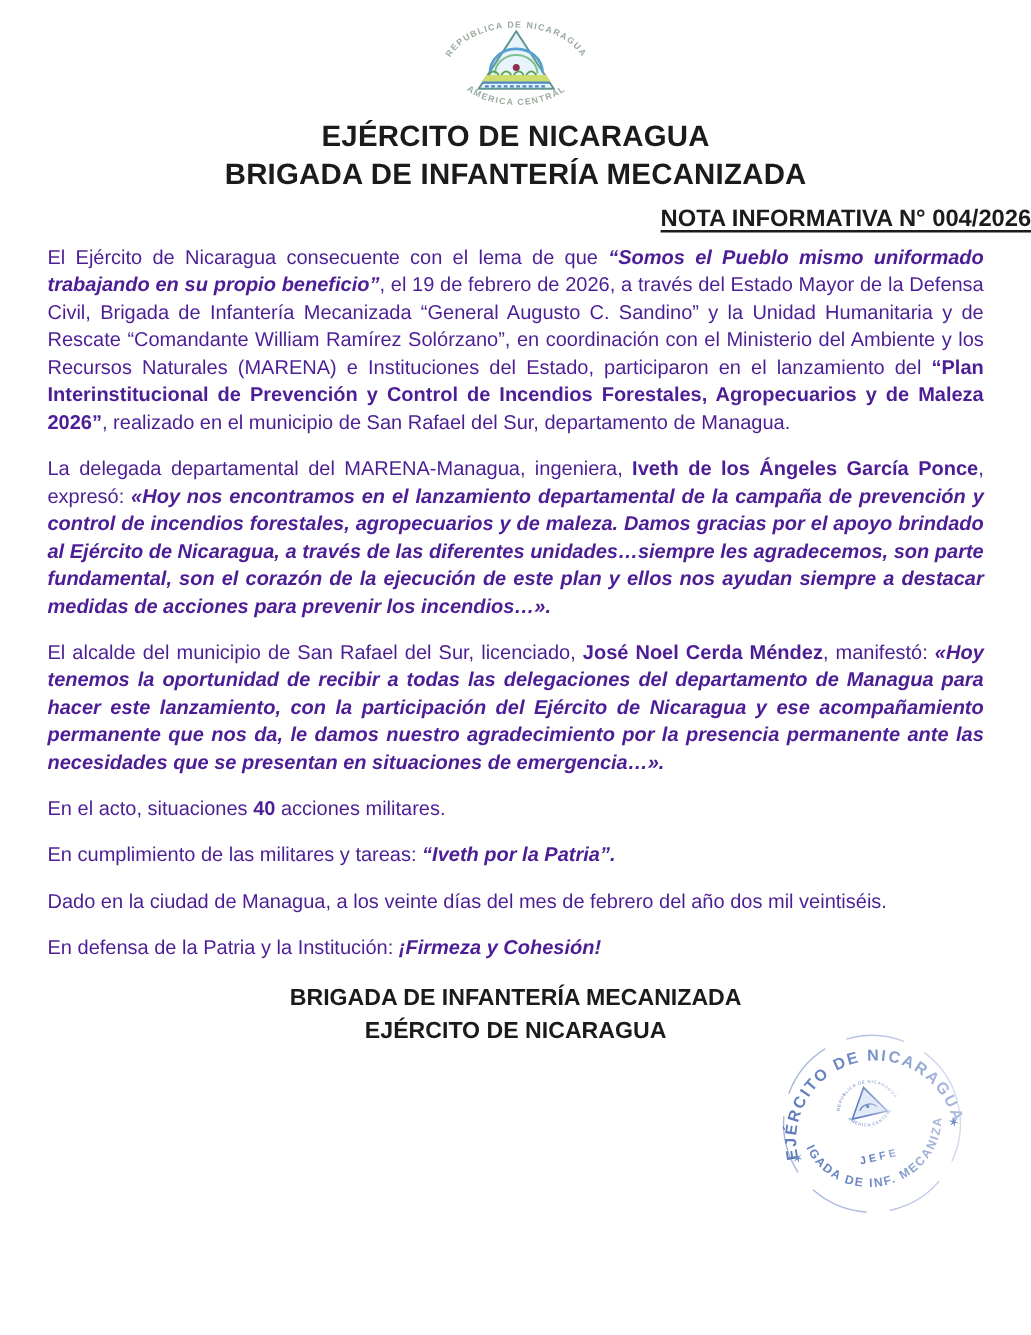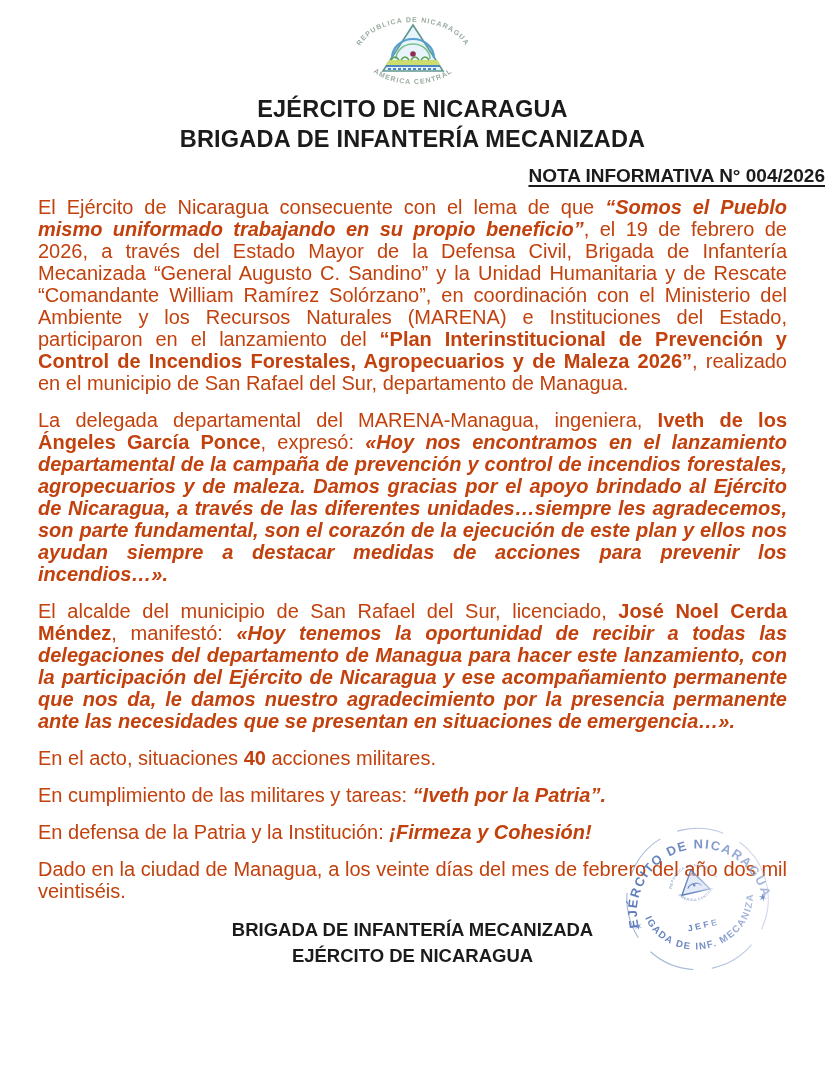--- a/index.html
+++ b/index.html
@@ -40,24 +40,24 @@
   .subject {
     margin: 10px 46px 0;
     text-align: center;
     font-weight: bold;
     font-size: 18.5px;
     line-height: 27px;
     color: #1b1b1b;
   }
   .doc-body {
     margin: 8px 38px 0;
-    font-size: 20px;
+    font-size: 16px;
     line-height: 22px;
     text-align: justify;
-    color: #c2410c;
+    color: #4c1d95;
   }
   .doc-body p { margin: 0 0 15px; }
   .doc-body .b  { font-weight: bold; }
   .doc-body .bi { font-weight: bold; font-style: italic; }
 
   .footer-block {
     margin-top: 15px;
     text-align: center;
     font-weight: bold;
     font-size: 18.5px;
@@ -119,22 +119,22 @@
     <span>NOTA INFORMATIVA N° 004/2026</span>
   </div>
 
 
   <div class="doc-body">
       <p><span>El Ejército de Nicaragua consecuente con el lema de que </span><span class="bi">“Somos el Pueblo mismo uniformado trabajando en su propio beneficio”</span><span>, el 19 de febrero de 2026, a través del Estado Mayor de la Defensa Civil, Brigada de Infantería Mecanizada “General Augusto C. Sandino” y la Unidad Humanitaria y de Rescate “Comandante William Ramírez Solórzano”, en coordinación con el Ministerio del Ambiente y los Recursos Naturales (MARENA) e Instituciones del Estado, participaron en el lanzamiento del </span><span class="b">“Plan Interinstitucional de Prevención y Control de Incendios Forestales, Agropecuarios y de Maleza 2026”</span><span>, realizado en el municipio de San Rafael del Sur, departamento de Managua.</span></p>
       <p><span>La delegada departamental del MARENA-Managua, ingeniera, </span><span class="b">Iveth de los Ángeles García Ponce</span><span>, expresó: </span><span class="bi">«Hoy nos encontramos en el lanzamiento departamental de la campaña de prevención y control de incendios forestales, agropecuarios y de maleza. Damos gracias por el apoyo brindado al Ejército de Nicaragua, a través de las diferentes unidades…siempre les agradecemos, son parte fundamental, son el corazón de la ejecución de este plan y ellos nos ayudan siempre a destacar medidas de acciones para prevenir los incendios…».</span></p>
       <p><span>El alcalde del municipio de San Rafael del Sur, licenciado, </span><span class="b">José Noel Cerda Méndez</span><span>, manifestó: </span><span class="bi">«Hoy tenemos la oportunidad de recibir a todas las delegaciones del departamento de Managua para hacer este lanzamiento, con la participación del Ejército de Nicaragua y ese acompañamiento permanente que nos da, le damos nuestro agradecimiento por la presencia permanente ante las necesidades que se presentan en situaciones de emergencia…».</span></p>
       <p><span>En el acto, situaciones </span><span class="b">40</span><span> acciones militares.</span></p>
       <p><span>En cumplimiento de las militares y tareas: </span><span class="bi">“Iveth por la Patria”.</span></p>
+      <p><span>Dado en la ciudad de Managua, a los veinte días del mes de febrero del año dos mil veintiséis.</span></p>
       <p><span>En defensa de la Patria y la Institución: </span><span class="bi">¡Firmeza y Cohesión!</span></p>
-      <p><span>Dado en la ciudad de Managua, a los veinte días del mes de febrero del año dos mil veintiséis.</span></p>
     </div>
 
   <div class="footer-block">
     <div>BRIGADA DE INFANTERÍA MECANIZADA</div>
     <div>EJÉRCITO DE NICARAGUA</div>
   </div>
 
   <div class="stamp-wrap">
     <svg viewBox="0 0 160 150" xmlns="http://www.w3.org/2000/svg">
       <defs>

